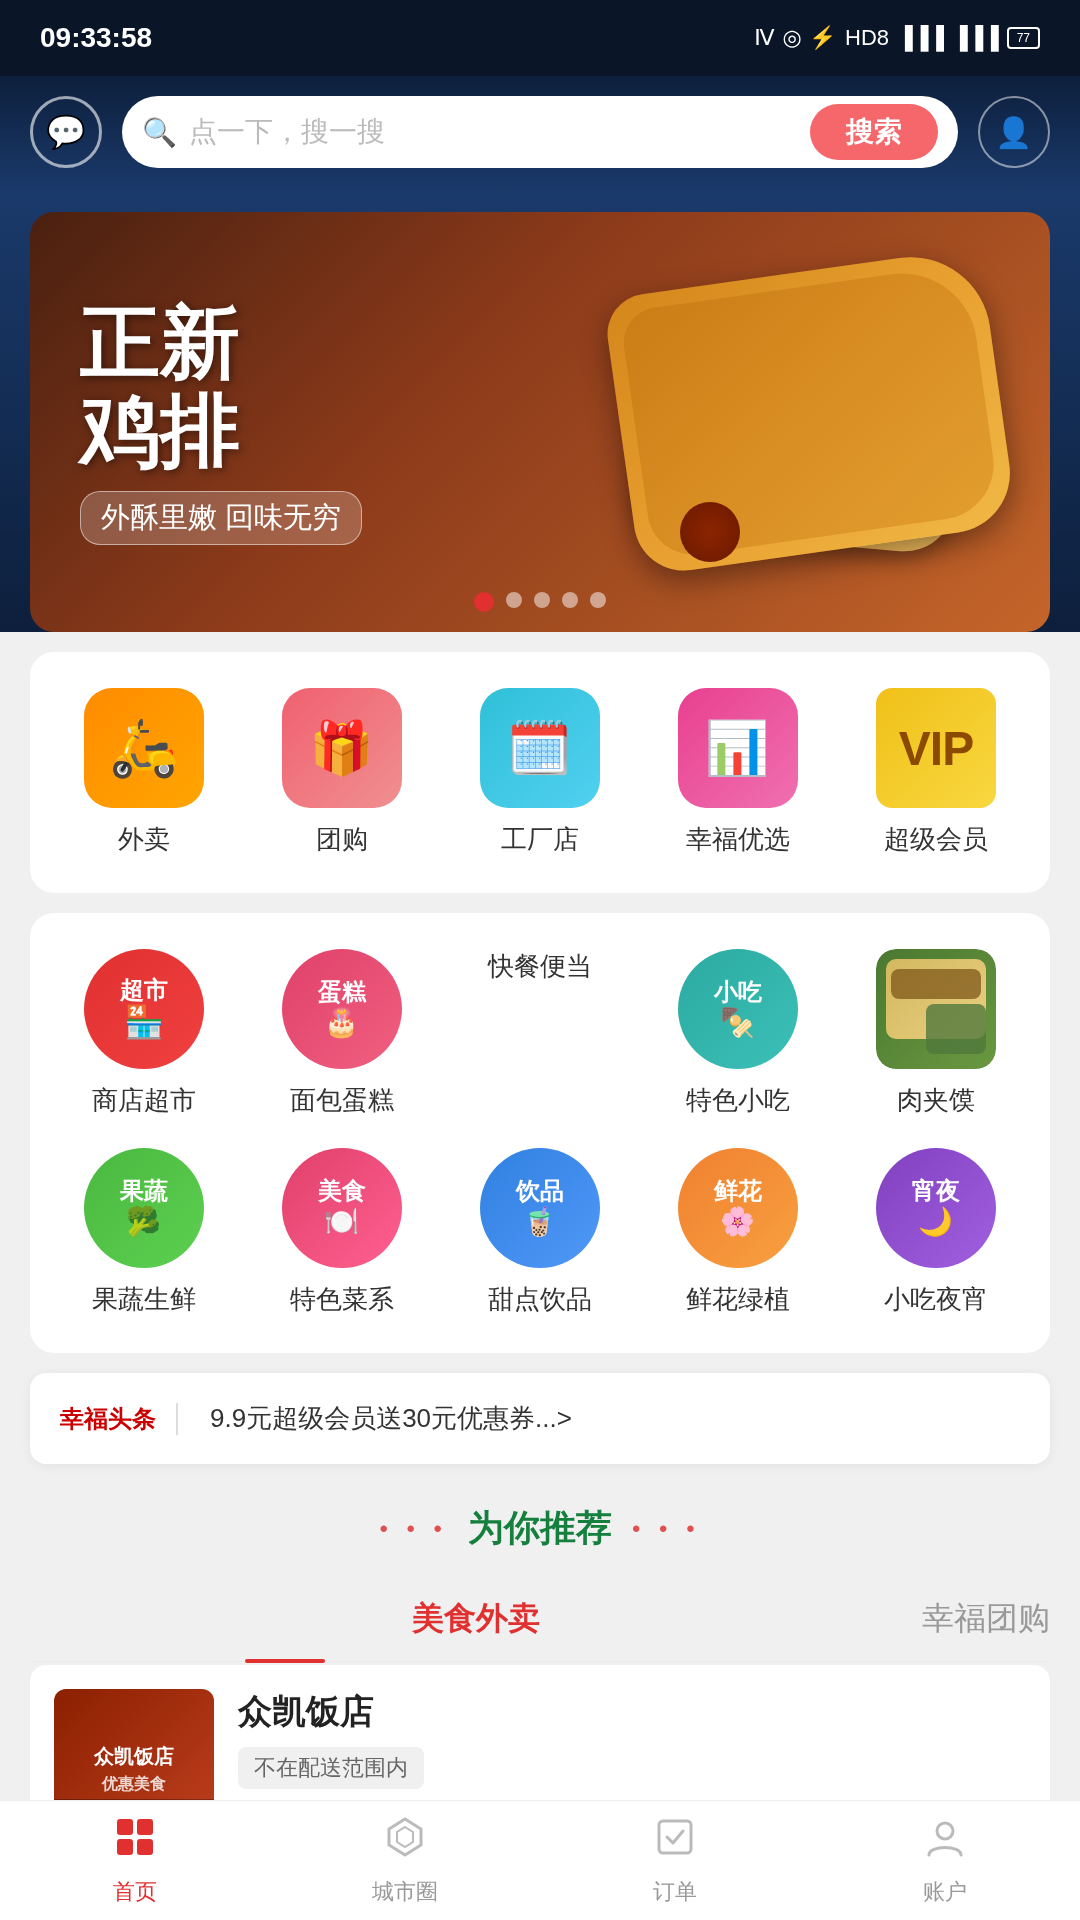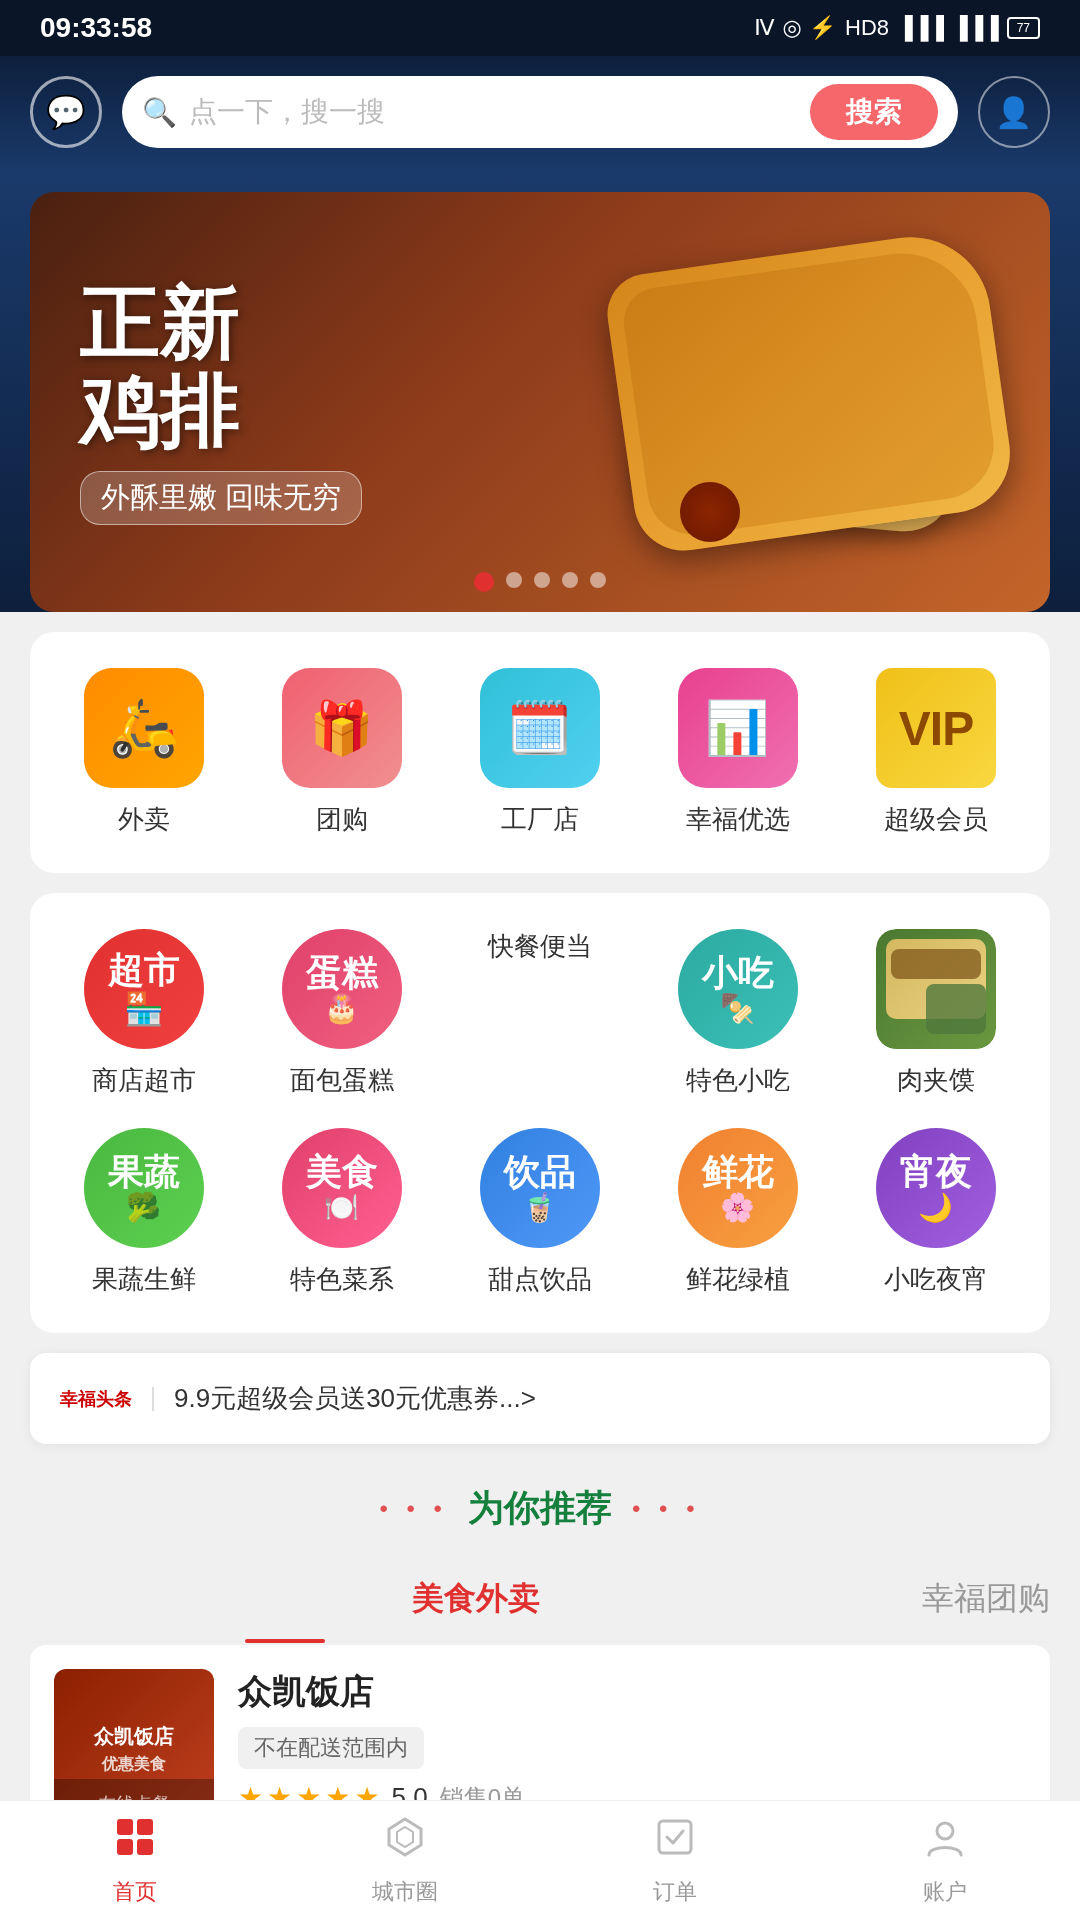--- a/index.html
+++ b/index.html
@@ -8,21 +8,21 @@
       width: 1080px;
       min-height: 1920px;
       font-family: -apple-system, 'PingFang SC', 'Microsoft YaHei', sans-serif;
       background: #f0f0f0;
       overflow-x: hidden;
     }
 
     
     .status-bar {
       width: 100%;
-      height: 56px;
+      height: 76px;
       background: #0a1628;
       display: flex;
       align-items: center;
       justify-content: space-between;
       padding: 0 40px;
     }
     .status-time {
       color: white;
       font-size: 28px;
       font-weight: 600;
@@ -304,50 +304,51 @@
     .bg-green-fast { background: linear-gradient(135deg, #2db06a, #3dc880); }
     .bg-teal-snack { background: linear-gradient(135deg, #2baaa0, #3cc0b8); }
     .bg-green-veg { background: linear-gradient(135deg, #4ab840, #5cd050); }
     .bg-pink-food { background: linear-gradient(135deg, #e0406a, #ff6090); }
     .bg-blue-drink { background: linear-gradient(135deg, #3080e0, #5098f8); }
     .bg-orange-flower { background: linear-gradient(135deg, #f08030, #f8a040); }
     .bg-purple-night { background: linear-gradient(135deg, #8040c0, #a060e0); }
 
     
     .icon-label {
-      font-size: 36px;
+      font-size: 24px;
       font-weight: 800;
       color: white;
       text-align: center;
       line-height: 1.1;
     }
 
     
     .news-banner {
       margin: 20px 30px;
       background: white;
       border-radius: 16px;
       padding: 28px 30px;
       display: flex;
       align-items: center;
       gap: 20px;
       box-shadow: 0 2px 12px rgba(0,0,0,0.06);
     }
     .news-tag {
-      font-size: 18px;
+      font-size: 24px;
       font-weight: 700;
       color: #c00;
       white-space: nowrap;
       border-right: 2px solid #ddd;
       padding-right: 20px;
     }
     .news-text {
       font-size: 26px;
       color: #333;
       flex: 1;
+      margin-left: 12px;
     }
 
     
     .rec-header {
       padding: 20px 30px 0;
       display: flex;
       align-items: center;
       justify-content: center;
       gap: 20px;
     }

